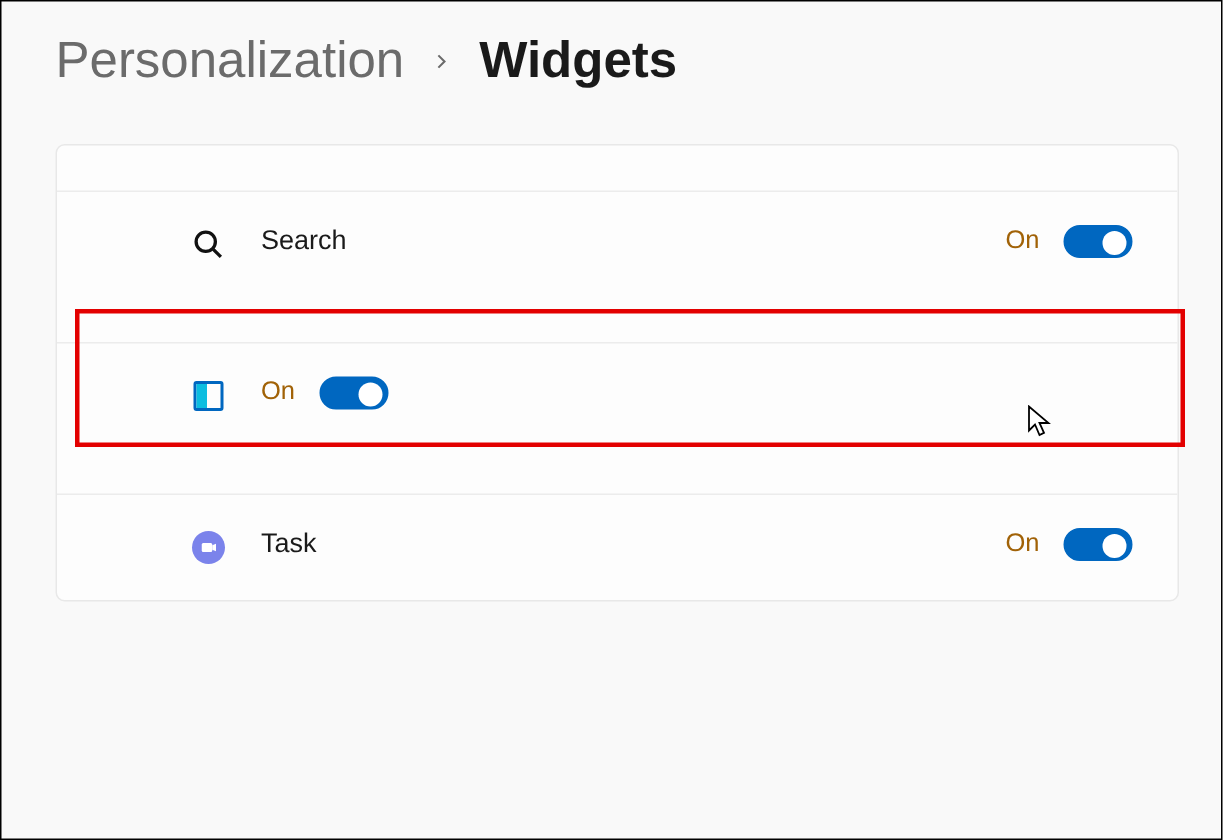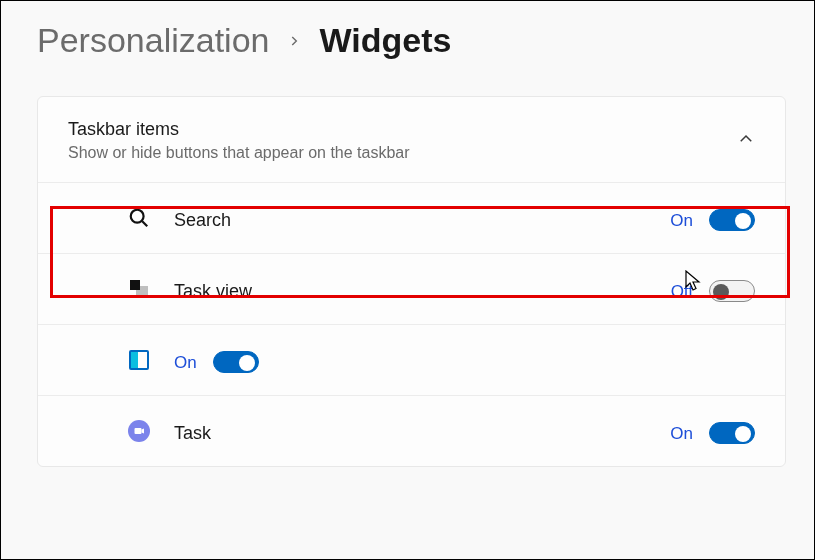--- a/index.html
+++ b/index.html
@@ -51,43 +51,44 @@
       color: #1a1a1a;
     }
     .card-header .subtitle {
       font-size: 16px;
       color: #6b6b6b;
       margin-top: 4px;
     }
     .expand-icon { color: #3a3a3a; }
     .row {
       display: flex;
-      align-items: flex-end;
+      align-items: flex-start;
       padding: 22px 30px;
       border-top: 1px solid #ececec;
       position: relative;
+      margin-top: 30px;
     }
     .row .icon-slot {
       width: 26px;
       height: 26px;
       display: flex;
       align-items: center;
       justify-content: center;
       margin-left: 58px;
       margin-right: 22px;
       flex-shrink: 0;
     }
     .row .label {
       flex: 1;
       font-size: 18px;
       color: #1a1a1a;
     }
     .row .state {
       font-size: 17px;
-      color: #1d4ed8;
+      color: #a16207;
       margin-right: 16px;
     }
     .toggle {
       width: 46px;
       height: 22px;
       border-radius: 22px;
       position: relative;
       border: 1px solid transparent;
     }
     .toggle.on {
@@ -156,55 +157,33 @@
   <span class="parent">Personalization</span>
   <span class="sep">
     <svg width="14" height="14" viewBox="0 0 24 24" fill="none" stroke="#6b6b6b" stroke-width="2.4">
         <polyline points="9 5 16 12 9 19"></polyline>
       </svg>
   </span>
   <span class="current">Widgets</span>
 </div>
 
 <div class="card">
-  <div class="card-header">
-    <div class="card-header-text">
-      <div class="title">Taskbar items</div>
-      <div class="subtitle">Show or hide buttons that appear on the taskbar</div>
-    </div>
-    <span class="expand-icon">
-      <svg width="18" height="18" viewBox="0 0 24 24" fill="none" stroke="#3a3a3a" stroke-width="2">
-          <polyline points="5 15 12 8 19 15"></polyline>
-        </svg>
-    </span>
-  </div>
 
   <div class="row">
     <span class="icon-slot">
       <svg width="22" height="22" viewBox="0 0 24 24" fill="none" stroke="#111" stroke-width="2.4">
           <circle cx="10" cy="10" r="7"></circle>
           <line x1="21" y1="21" x2="15.5" y2="15.5"></line>
         </svg>
     </span>
     <span class="label">Search</span>
     <span class="state">On</span>
     <div class="toggle on"></div>
   </div>
 
-  <div class="row">
-    <span class="icon-slot">
-      <span class="tv-icon">
-          <span class="b"></span>
-          <span class="a"></span>
-        </span>
-    </span>
-    <span class="label">Task view</span>
-    <span class="state">Off</span>
-    <div class="toggle off"></div>
-  </div>
 
   <div class="row">
     <span class="icon-slot">
       <span class="widgets-icon"></span>
     </span>
     <span class="state">On</span>
     <div class="toggle on"></div>
   </div>
 
   <div class="row">

